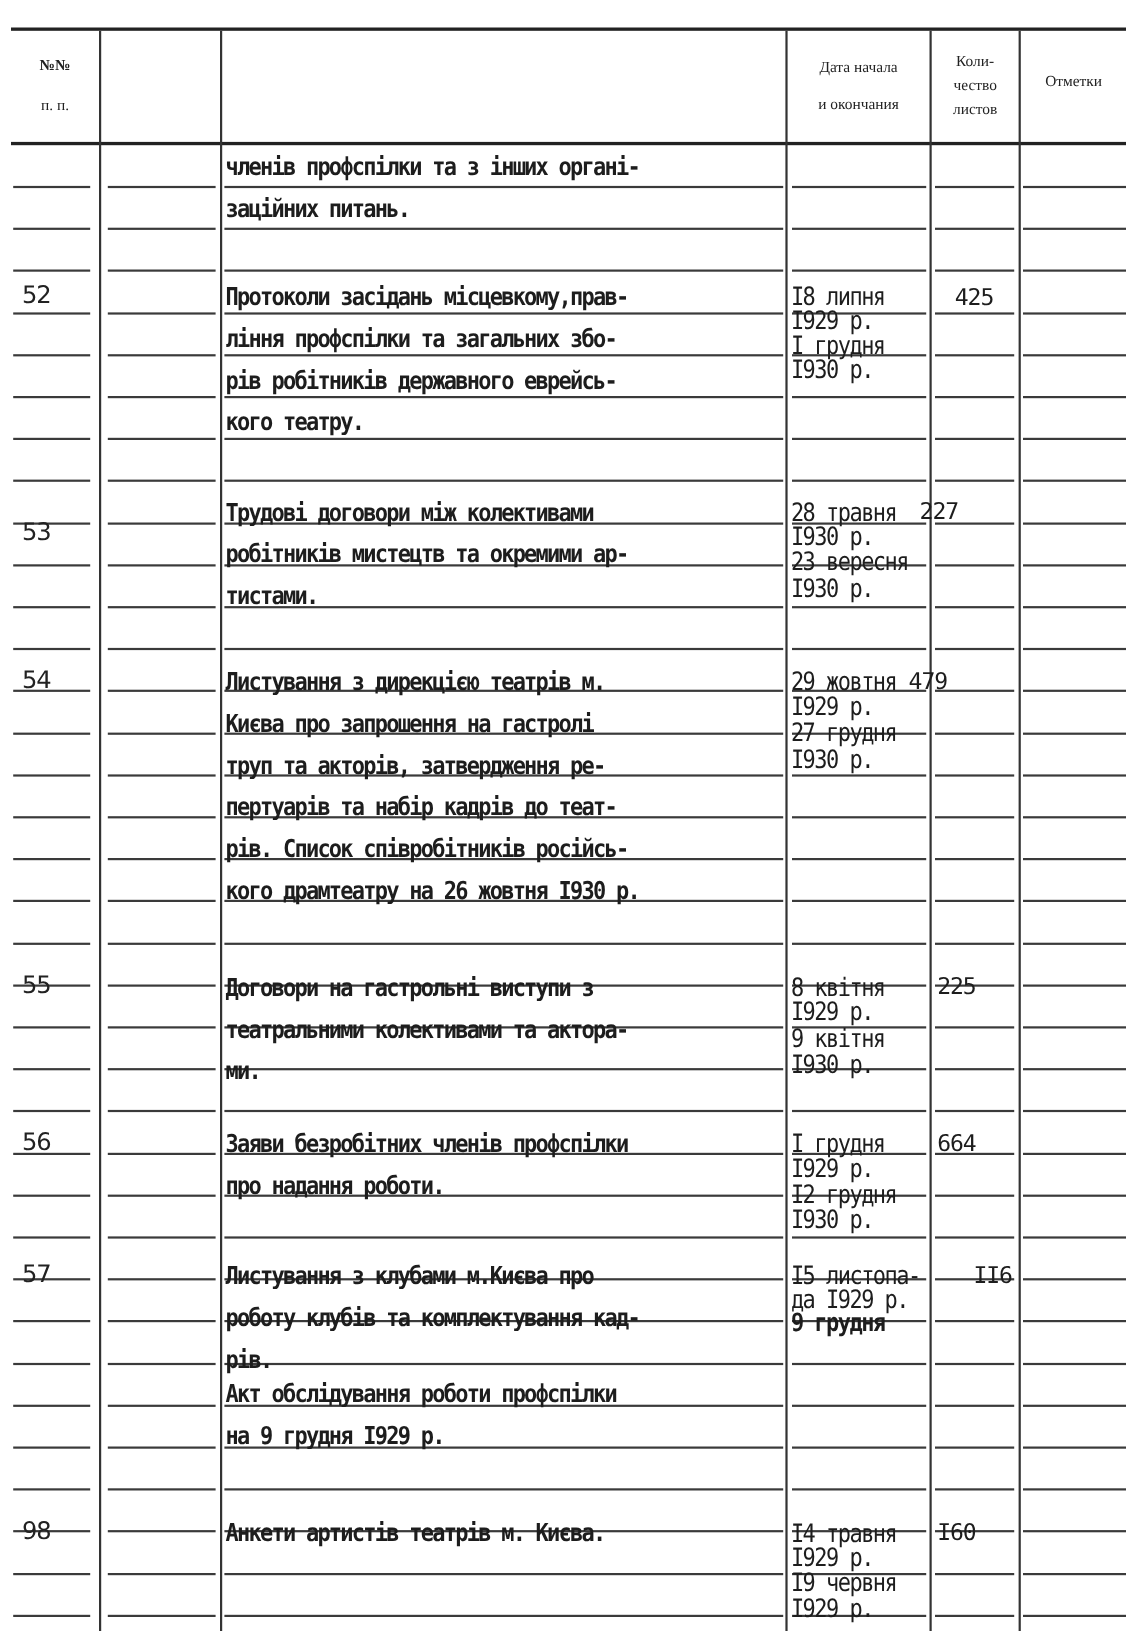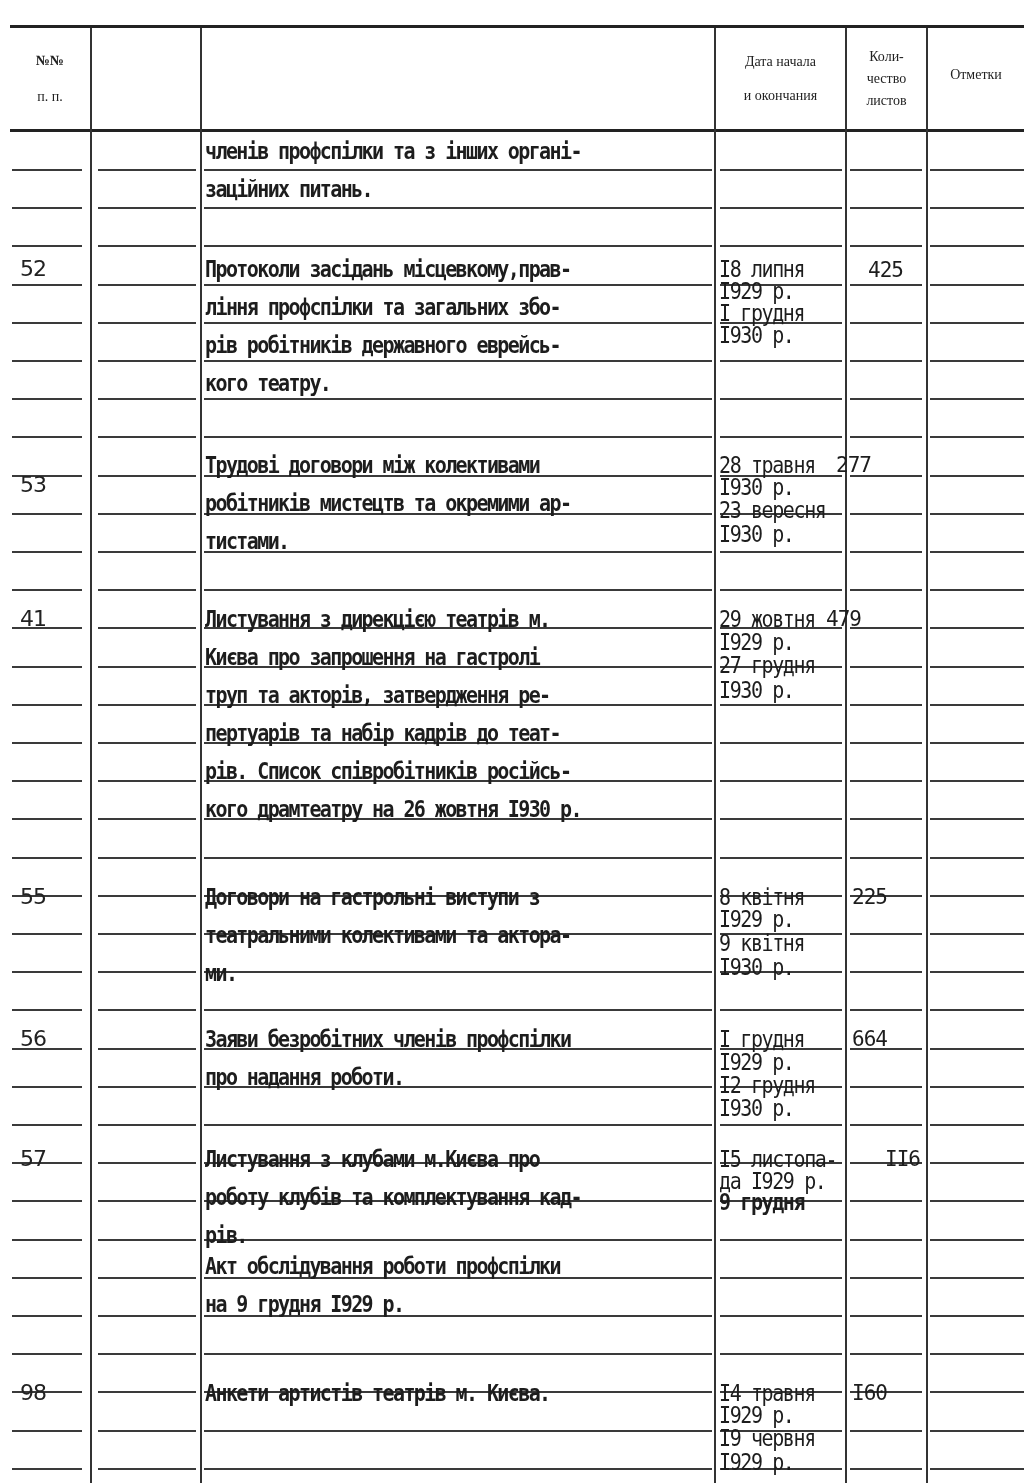--- a/index.html
+++ b/index.html
@@ -279,25 +279,25 @@
 
   <div>
     <div class="num" style="top:472px">53</div>
     <div class="txt" style="top:452px">Трудові договори між колективами</div>
     <div class="txt" style="top:490px">робітників мистецтв та окремими ар-</div>
     <div class="txt" style="top:528px">тистами.</div>
     <div class="date" style="top:455px">28 травня</div>
     <div class="date" style="top:477px">I930 р.</div>
     <div class="date" style="top:500px">23 вересня</div>
     <div class="date" style="top:524px">I930 р.</div>
-    <div class="sheets" style="top:453px;left:836px">277</div>
-  </div>
-
-  <div>
-    <div class="num" style="top:606px">41</div>
+    <div class="sheets" style="top:453px;left:836px">227</div>
+  </div>
+
+  <div>
+    <div class="num" style="top:606px">54</div>
     <div class="txt" style="top:606px">Листування з дирекцією театрів м.</div>
     <div class="txt" style="top:644px">Києва про запрошення на гастролі</div>
     <div class="txt" style="top:682px">труп та акторів, затвердження ре-</div>
     <div class="txt" style="top:720px">пертуарів та набір кадрів до теат-</div>
     <div class="txt" style="top:758px">рів. Список співробітників російсь-</div>
     <div class="txt" style="top:796px">кого драмтеатру на 26 жовтня I930 р.</div>
     <div class="date" style="top:609px">29 жовтня</div>
     <div class="date" style="top:632px">I929 р.</div>
     <div class="date" style="top:655px">27 грудня</div>
     <div class="date" style="top:680px">I930 р.</div>

